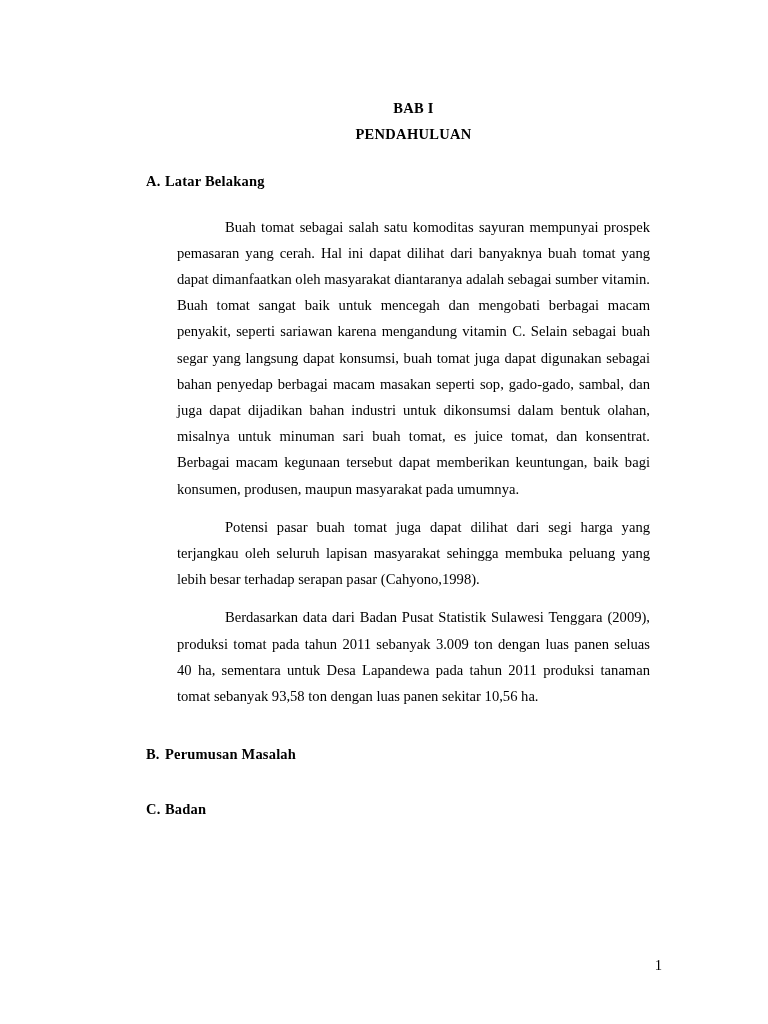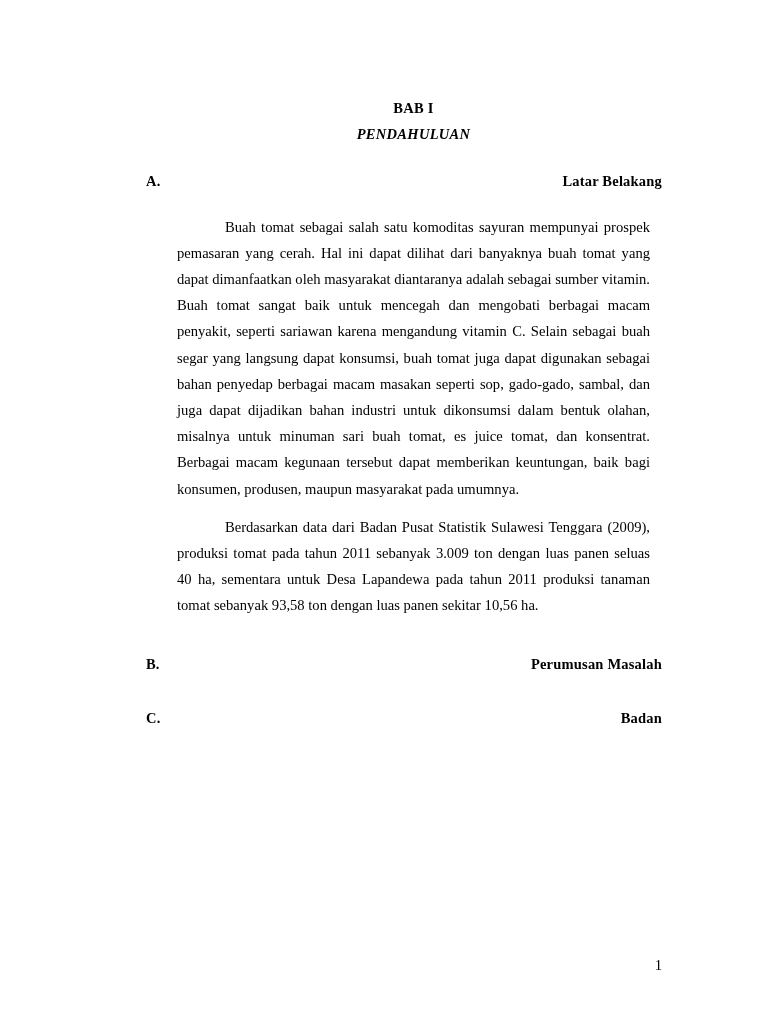--- a/index.html
+++ b/index.html
@@ -34,40 +34,38 @@
     font-size: 14.5px;
     letter-spacing: 0.3px;
   }
   .chapter-headings .bab {
     padding-top: 101px;
     line-height: 1;
   }
   .chapter-headings .judul {
     padding-top: 11px;
     line-height: 1;
-    font-style: italic;
   }
   .section {
     position: relative;
     width: 516px;
   }
   .section-heading {
     display: flex;
     font-weight: bold;
     font-size: 14.5px;
     line-height: 1;
     letter-spacing: 0.2px;
   }
   .section-heading .marker {
     width: 19px;
     flex: 0 0 19px;
   }
   .section-heading .title {
     flex: 1 1 auto;
-    text-align: right;
   }
   .body-block {
     margin-left: 19px;
     width: 497px;
   }
   p.para {
     margin: 12px;
     text-align: justify;
     text-justify: inter-word;
     font-size: 14.6px;
@@ -105,20 +103,21 @@
     <div class="gap-a-heading"></div>
 
     <div class="section">
       <div class="section-heading">
         <span class="marker">A.</span>
         <span class="title">Latar Belakang</span>
       </div>
       <div class="gap-after-a-heading"></div>
       <div class="body-block">
         <p class="para">Buah tomat sebagai salah satu komoditas sayuran mempunyai prospek pemasaran yang cerah. Hal ini dapat dilihat dari banyaknya buah tomat yang dapat dimanfaatkan oleh masyarakat diantaranya adalah sebagai sumber vitamin. Buah tomat sangat baik untuk mencegah dan mengobati berbagai macam penyakit, seperti sariawan karena mengandung vitamin C. Selain sebagai buah segar yang langsung dapat konsumsi, buah tomat juga dapat digunakan sebagai bahan penyedap berbagai macam masakan seperti sop, gado-gado, sambal, dan juga dapat dijadikan bahan industri untuk dikonsumsi dalam bentuk olahan, misalnya untuk minuman sari buah tomat, es juice tomat, dan konsentrat. Berbagai macam kegunaan tersebut dapat memberikan keuntungan, baik bagi konsumen, produsen, maupun masyarakat pada umumnya.</p>
+        <p class="para">Potensi pasar buah tomat juga dapat dilihat dari segi harga yang terjangkau oleh seluruh lapisan masyarakat sehingga membuka peluang yang lebih besar terhadap serapan pasar (Cahyono,1998).</p>
         <p class="para">Berdasarkan data dari Badan Pusat Statistik Sulawesi Tenggara (2009), produksi tomat pada tahun 2011 sebanyak 3.009 ton dengan luas panen seluas 40 ha, sementara untuk Desa Lapandewa pada  tahun 2011 produksi tanaman tomat sebanyak 93,58 ton dengan luas panen sekitar 10,56 ha.</p>
       </div>
     </div>
 
     <div class="gap-before-b"></div>
 
     <div class="section">
       <div class="section-heading">
         <span class="marker">B.</span>
         <span class="title">Perumusan Masalah</span>

